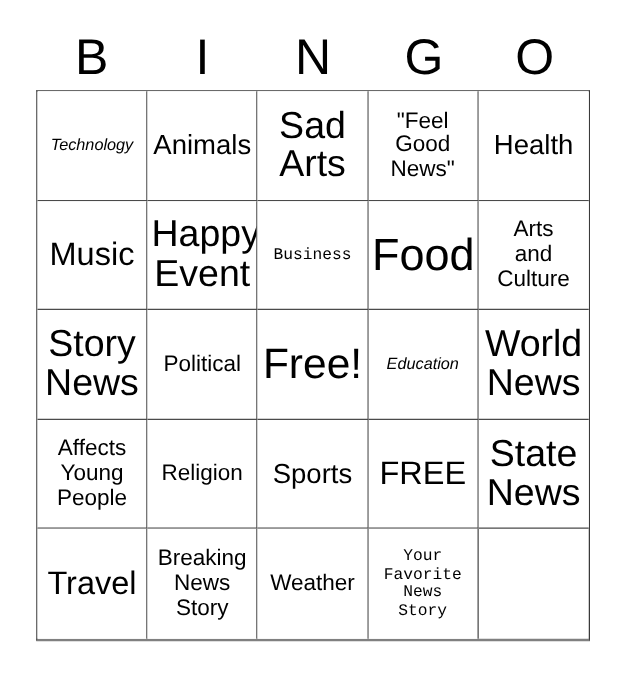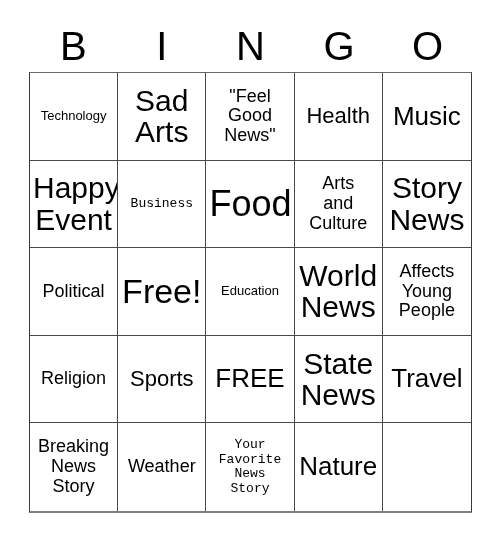--- a/index.html
+++ b/index.html
@@ -73,21 +73,21 @@
     border-bottom: none;
   }
   .cell-text {
     display: block;
     width: 100%;
     line-height: 1.06;
     white-space: pre-line;
     color: #000000;
   }
   
-  .fs-xs  { font-size: 13px; line-height: 1.15; }
+  .fs-xs  { font-size: 13px; line-height: 1.15; font-style: italic; }
   .fs-s   { font-size: 13px; line-height: 1.12; font-family: Liberation Mono, monospace; }
   .fs-m   { font-size: 18px; line-height: 1.10; }
   .fs-l   { font-size: 22px; line-height: 1.08; }
   .fs-xl  { font-size: 26px; line-height: 1.06; }
   .fs-xxl { font-size: 30px; line-height: 1.05; }
   .fs-3xl { font-size: 34px; line-height: 1.04; }
   .fs-4xl { font-size: 36px; line-height: 1.03; text-align: right; }
 </style>
 </head>
 <body>
@@ -100,20 +100,23 @@
     <div class="header-letter">N</div>
     <div class="header-letter">G</div>
     <div class="header-letter">O</div>
   </div>
 
   <div id="grid">
     <div class="cell">
         <span class="cell-text fs-xs">Technology</span>
       </div>
     <div class="cell">
+        <span class="cell-text fs-l">Animals</span>
+      </div>
+    <div class="cell">
         <span class="cell-text fs-xxl">Sad
 Arts</span>
       </div>
     <div class="cell">
         <span class="cell-text fs-m">"Feel
 Good
 News"</span>
       </div>
     <div class="cell">
         <span class="cell-text fs-l">Health</span>
@@ -185,18 +188,15 @@
       </div>
     <div class="cell">
         <span class="cell-text fs-m">Weather</span>
       </div>
     <div class="cell">
         <span class="cell-text fs-s">Your
 Favorite
 News
 Story</span>
       </div>
-    <div class="cell">
-        <span class="cell-text fs-xl">Nature</span>
-      </div>
   </div>
 
 </div>
 
 </body></html>

